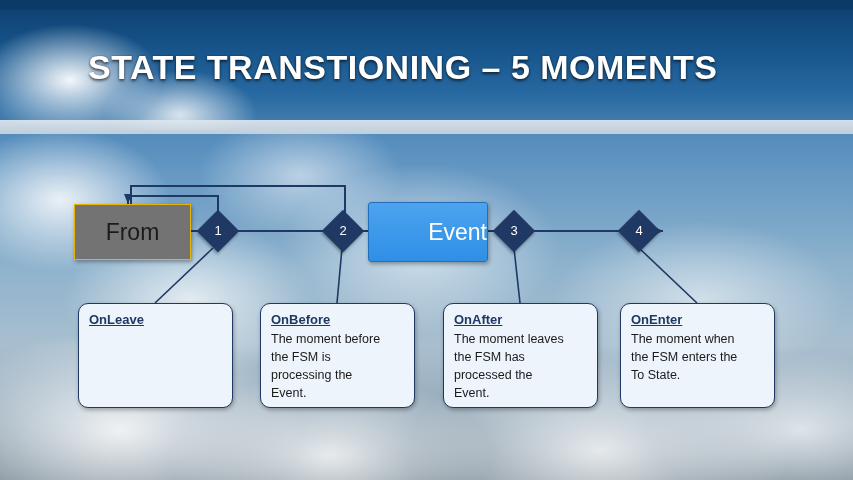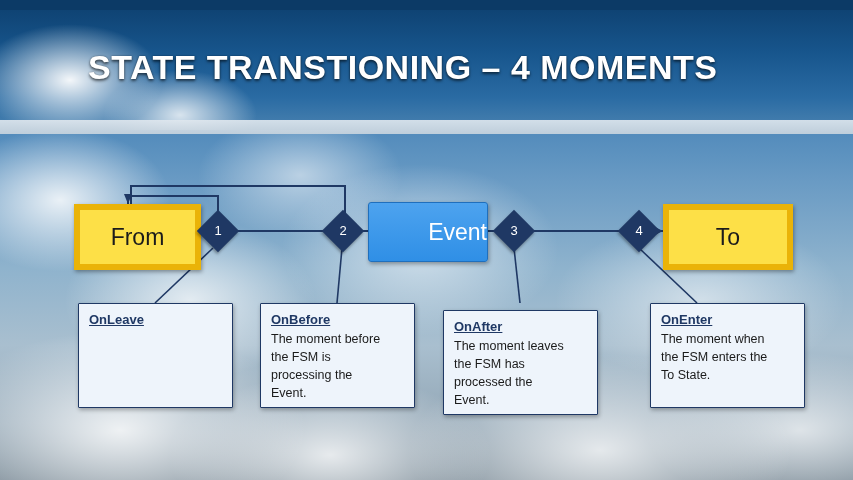--- a/index.html
+++ b/index.html
@@ -70,22 +70,22 @@
   svg.connectors {
     position: absolute;
     left: 0; top: 0;
     width: 853px;
     height: 480px;
     pointer-events: none;
   }
 
   .state-box {
     position: absolute;
-    background: #fde047;
-    border: 6px solid #eab308;
+    background: #737373;
+    border: 1px solid #eab308;
     box-shadow: 1px 2px 4px rgba(0,0,0,0.35);
     display: flex;
     align-items: center;
     justify-content: center;
     font-size: 23px;
     color: #1b1b1b;
   }
   .state-box.from { left: 74px; top: 204px; width: 115px; height: 54px; }
   .state-box.to   { left: 663px; top: 204px; width: 118px; height: 54px; }
   .state-box.event {
@@ -116,53 +116,53 @@
   .m1 { left: 203px; top: 216px; }
   .m2 { left: 328px; top: 216px; }
   .m3 { left: 499px; top: 216px; }
   .m4 { left: 624px; top: 216px; }
 
   .callout {
     position: absolute;
     width: 155px;
     background: #eef4fb;
     border: 1px solid #1f3864;
-    border-radius: 1px;
+    border-radius: 10px;
     box-shadow: 1px 2px 4px rgba(0,0,0,0.3);
     padding: 8px 26px 10px 10px;
     box-sizing: border-box;
   }
   .callout .head {
     font-size: 13px;
     color: #1f3864;
     text-decoration: underline;
     font-weight: bold;
     margin-bottom: 3px;
   }
   .callout .body {
     font-size: 12.5px;
     color: #1b1b1b;
     line-height: 1.45;
   }
   .c1 { left: 78px;  top: 303px; height: 105px; }
   .c2 { left: 260px; top: 303px; height: 105px; }
-  .c3 { left: 443px; top: 303px; height: 105px; margin-top: 7px; }
-  .c4 { left: 620px; top: 303px; height: 105px; margin-left: 30px; }
+  .c3 { left: 443px; top: 303px; height: 105px; }
+  .c4 { left: 620px; top: 303px; height: 105px; }
 </style>
 </head>
 <body>
 
 <div id="slide">
 
   <div class="bg-sky"></div>
   <div class="bg-sky-top"></div>
   <div class="bg-band top"></div>
   <div class="bg-band under-title"></div>
 
-  <div class="title">STATE TRANSTIONING – 4 MOMENTS</div>
+  <div class="title">STATE TRANSTIONING – 5 MOMENTS</div>
 
   <div class="diagram">
 
     <svg class="connectors" viewBox="0 0 853 480">
 
       <line x1="189" y1="231" x2="206" y2="231" stroke="#1f3864" stroke-width="2"></line>
       <line x1="233" y1="231" x2="331" y2="231" stroke="#1f3864" stroke-width="2"></line>
       <line x1="358" y1="231" x2="368" y2="231" stroke="#1f3864" stroke-width="2"></line>
       <line x1="486" y1="231" x2="502" y2="231" stroke="#1f3864" stroke-width="2"></line>
       <line x1="529" y1="231" x2="627" y2="231" stroke="#1f3864" stroke-width="2"></line>
@@ -181,23 +181,20 @@
     </svg>
 
     <div class="state-box from">
       <span>From</span>
     </div>
 
     <div class="state-box event">
       <span>Event</span>
     </div>
 
-    <div class="state-box to">
-      <span>To</span>
-    </div>
 
     <div class="moment-marker m1">
       <span>1</span>
     </div>
     <div class="moment-marker m2">
       <span>2</span>
     </div>
     <div class="moment-marker m3">
       <span>3</span>
     </div>

